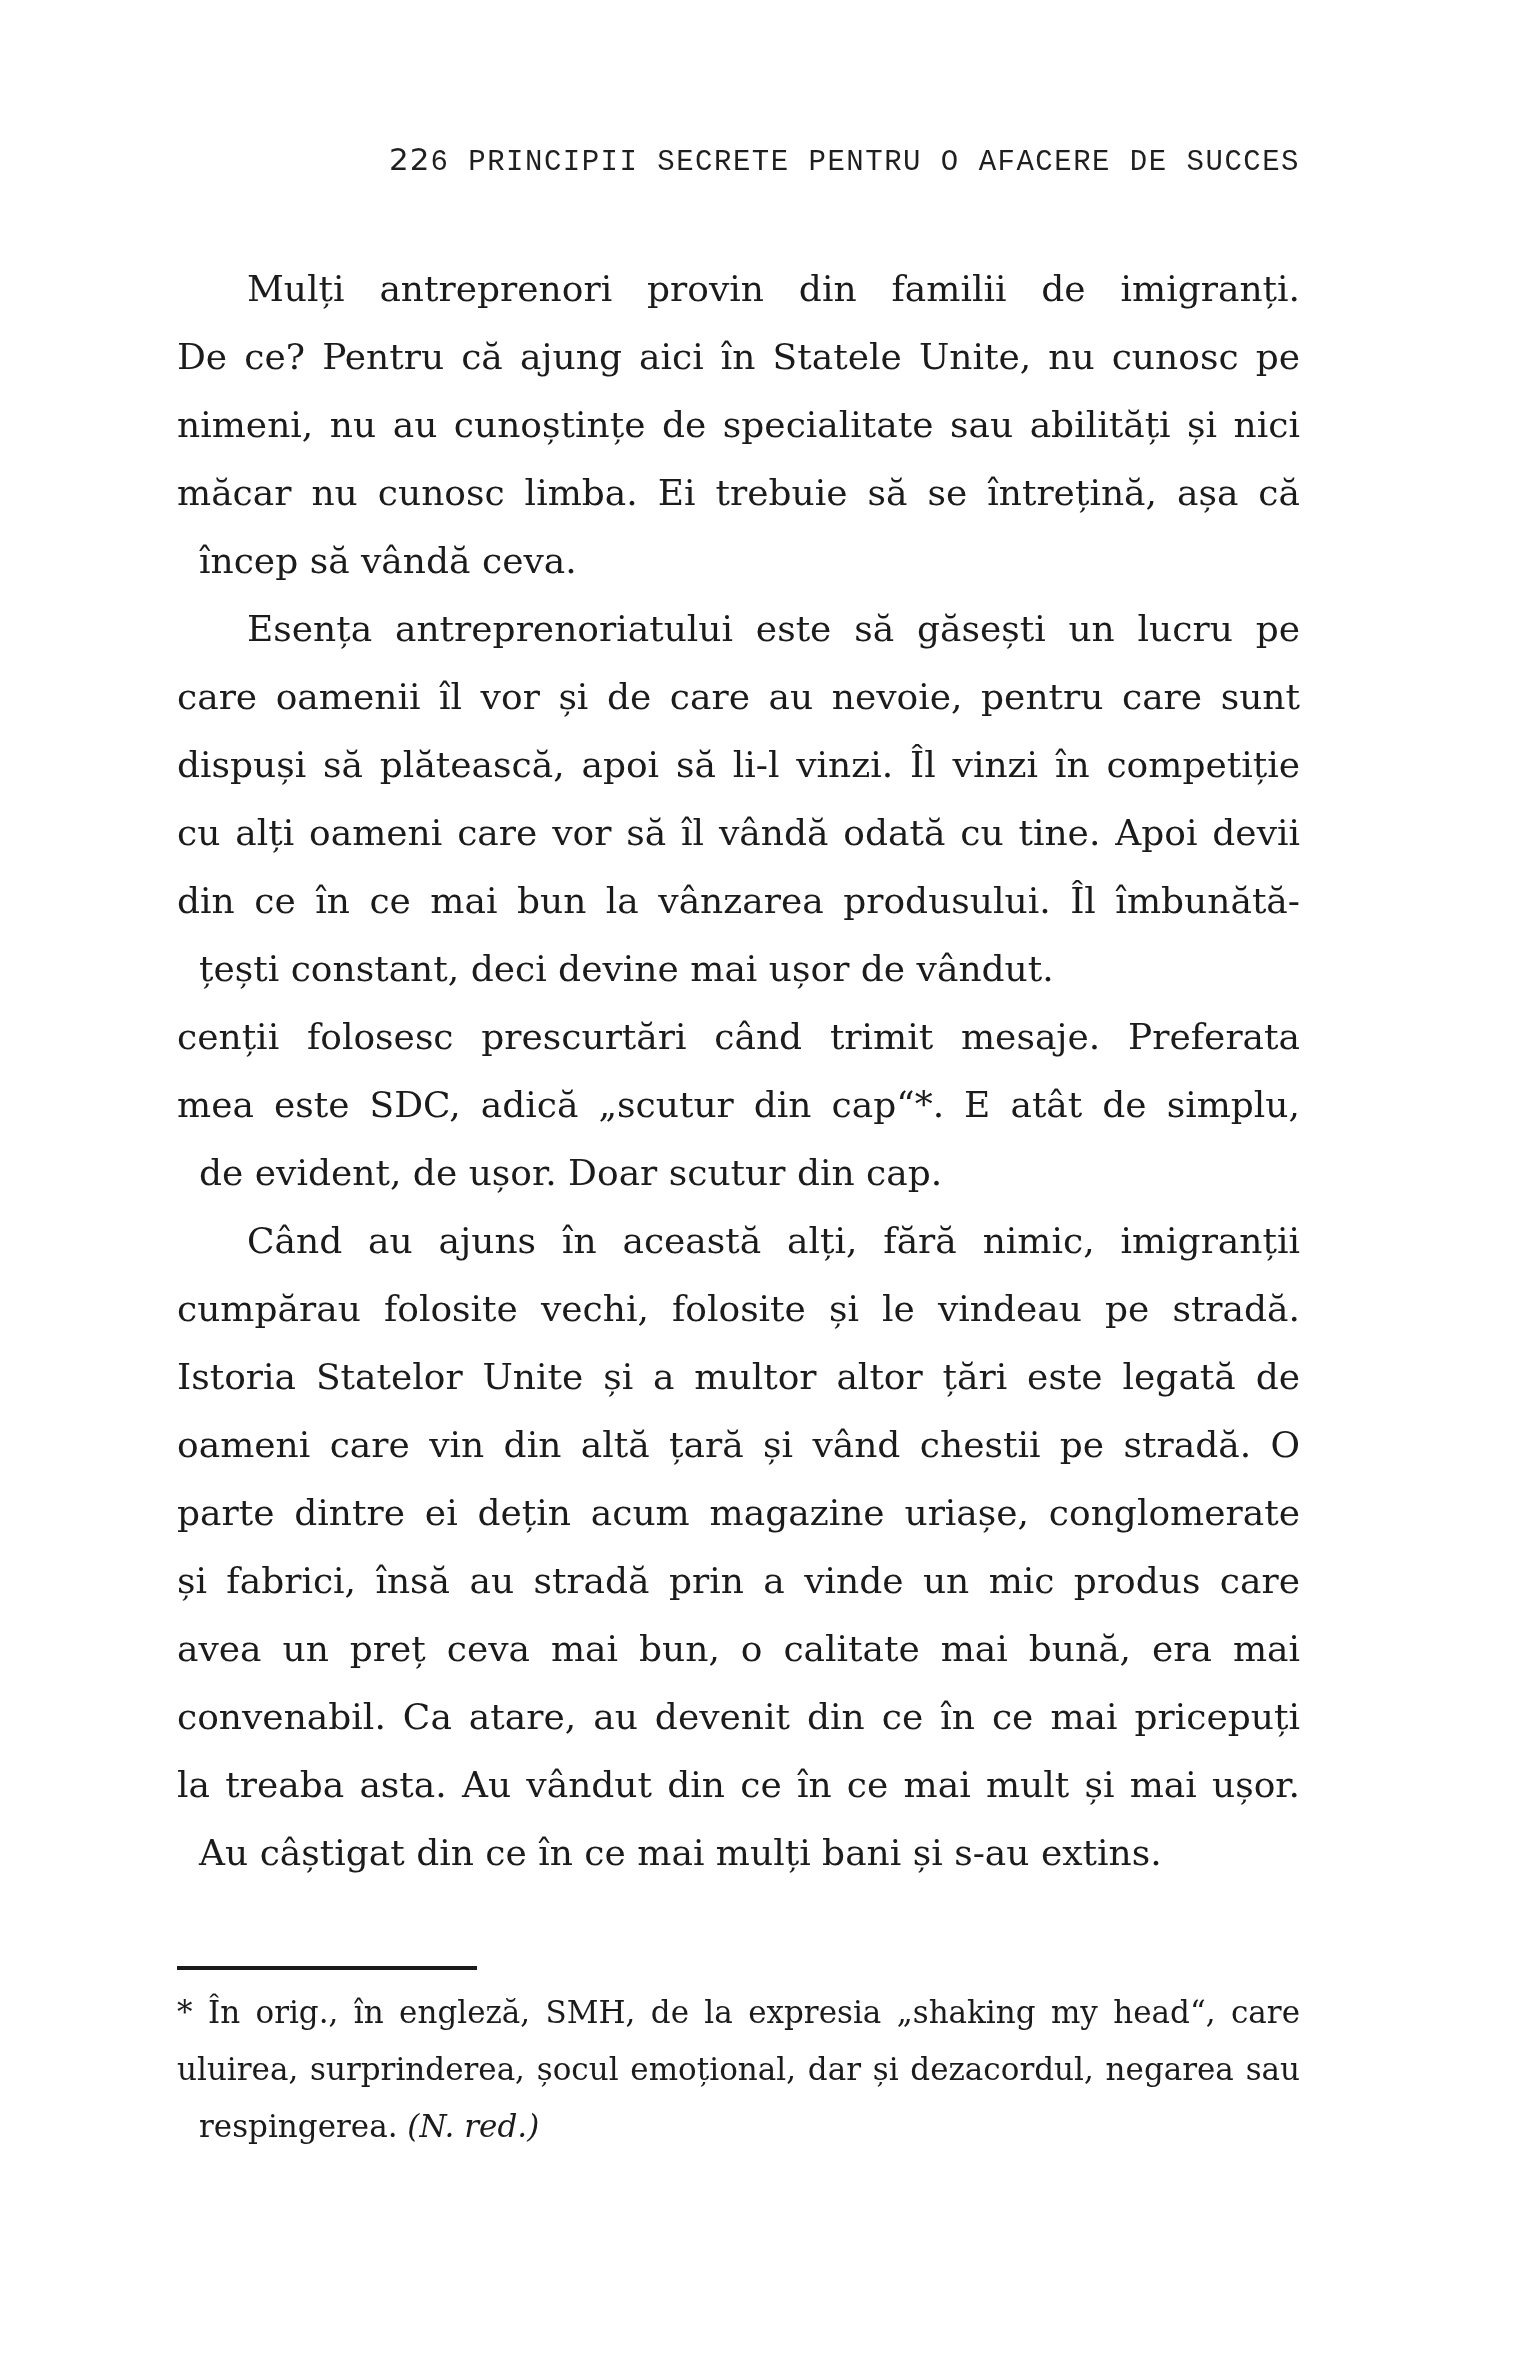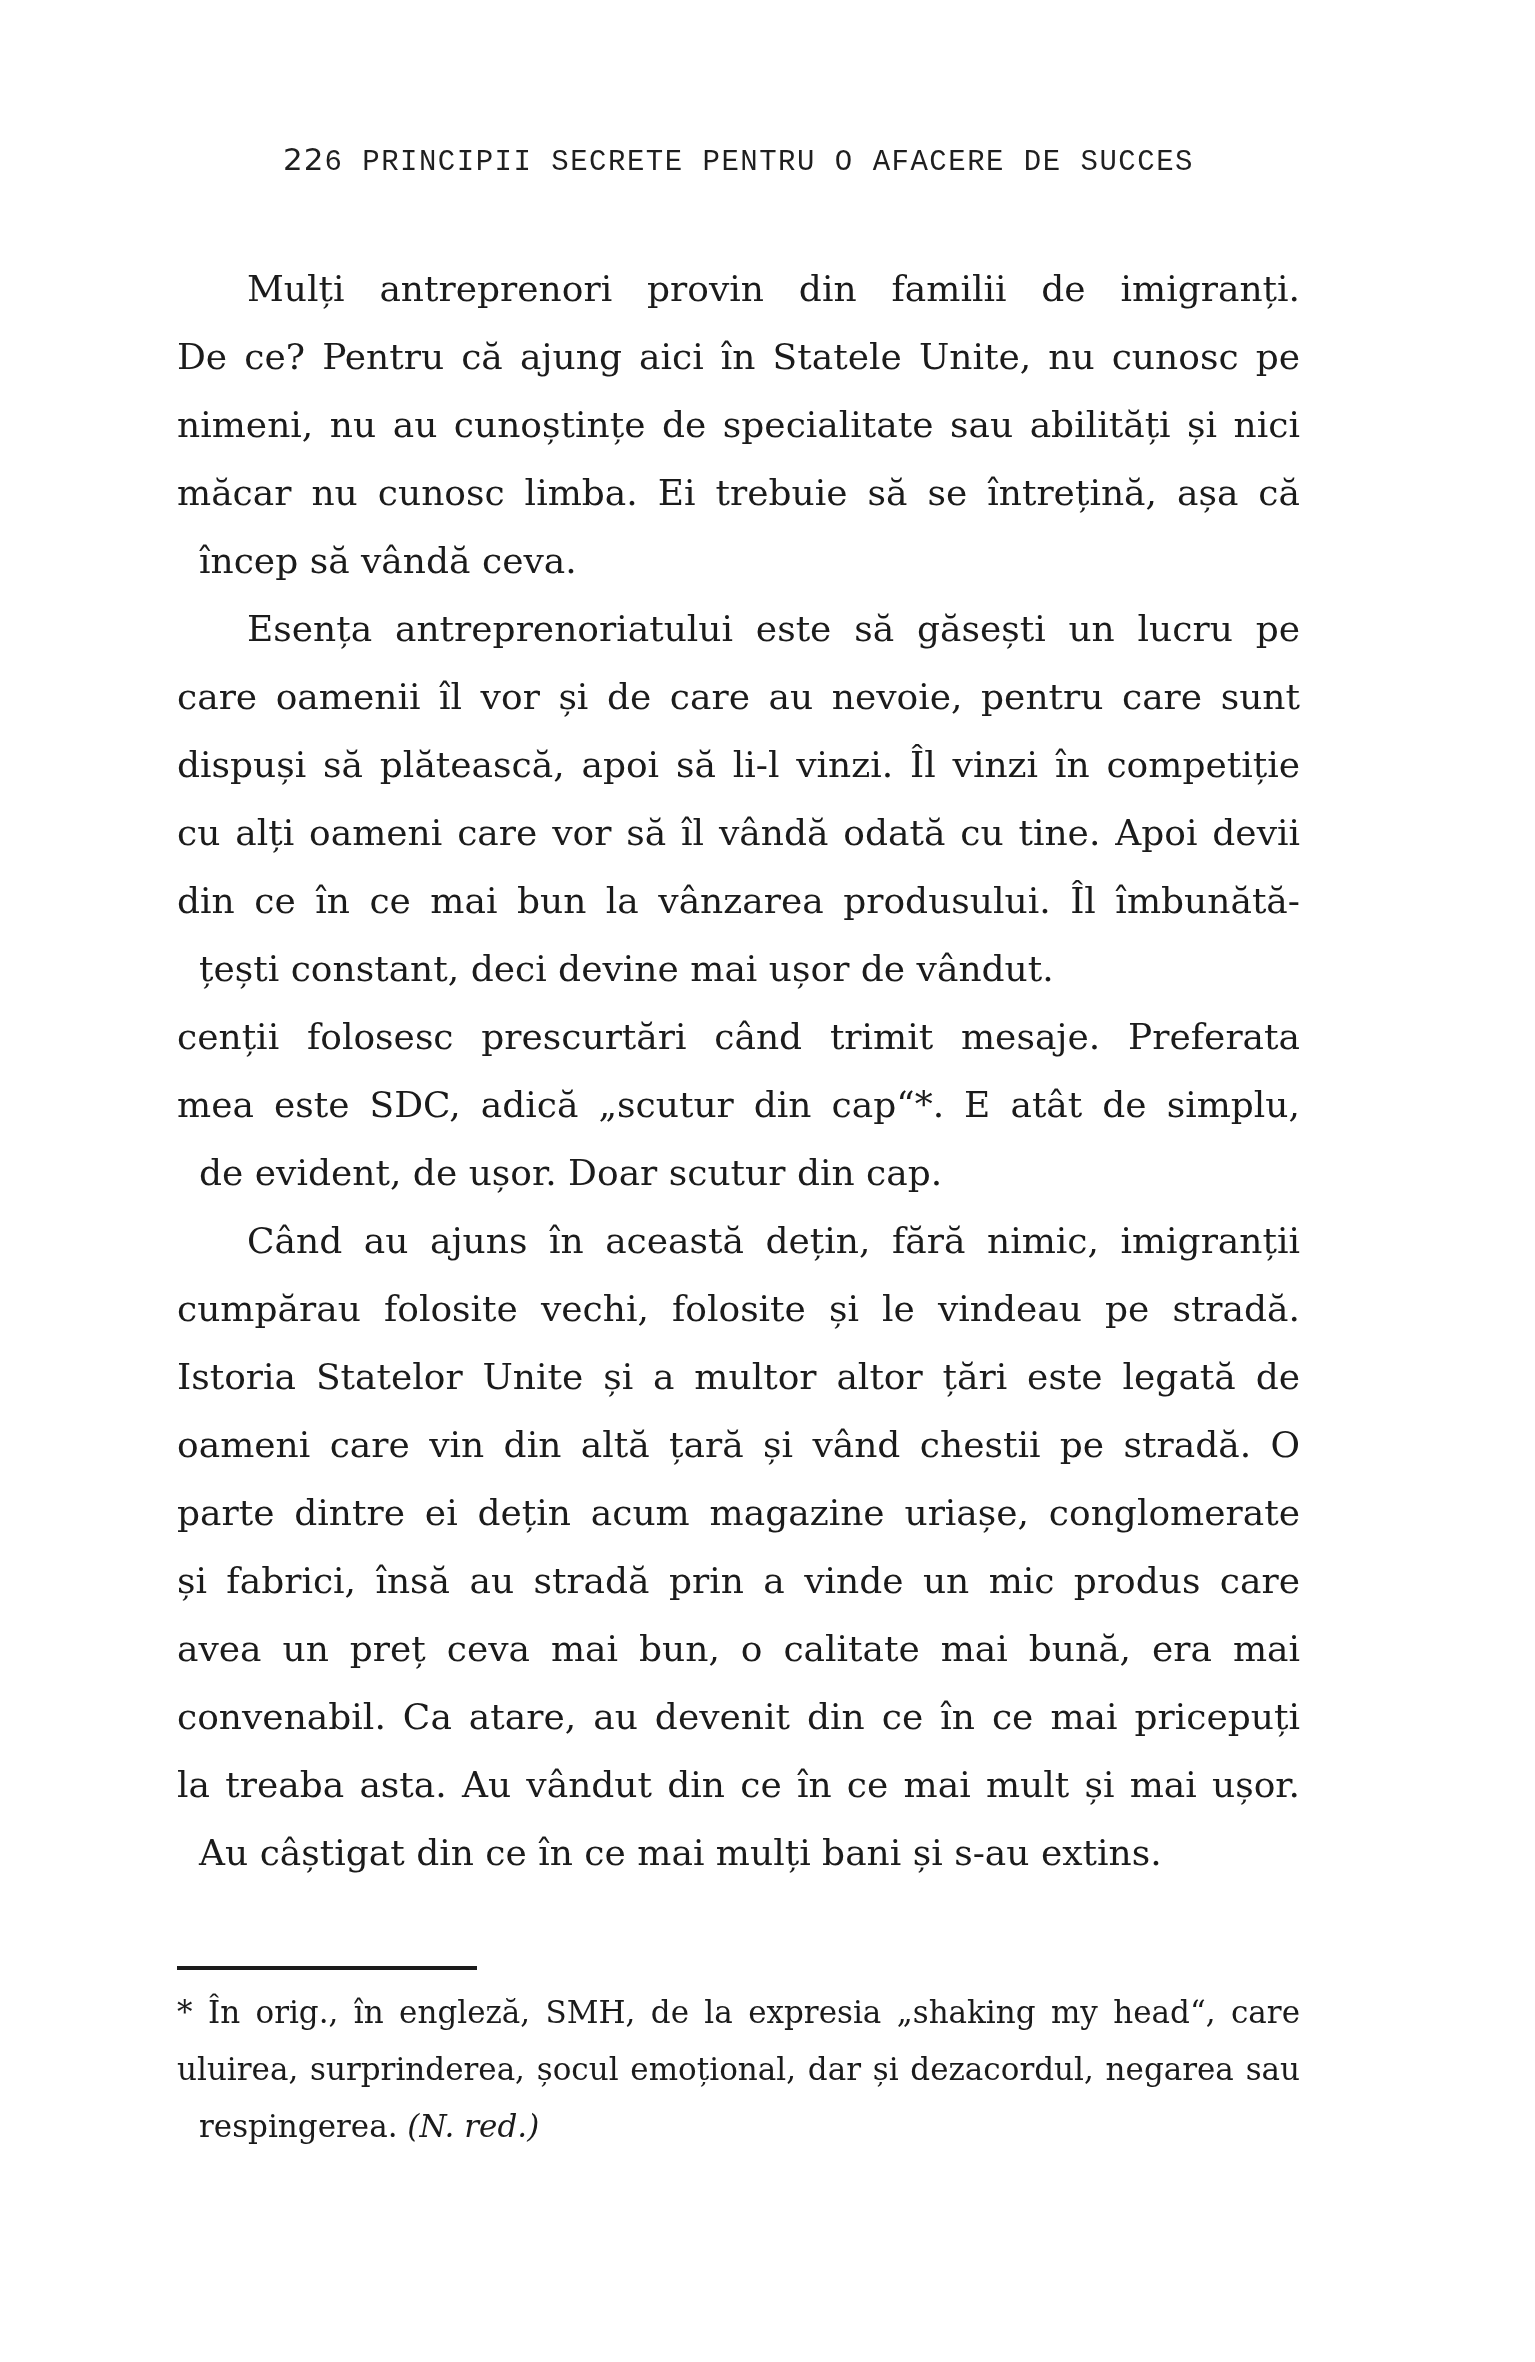--- a/index.html
+++ b/index.html
@@ -11,21 +11,21 @@
     color: #1b1b1b;
     font-family: "DejaVu Serif", "Liberation Serif", serif;
     overflow: hidden;
   }
   .running-header {
     position: absolute;
     top: 141px;
     left: 177px;
     width: 1123px;
     display: flex;
-    justify-content: center;
+    justify-content: flex-end;
     align-items: baseline;
     font-family: "DejaVu Sans", "Liberation Sans", sans-serif;
     color: #1f1f1f;
   }
   .pagenum {
     font-size: 31px;
     letter-spacing: 1px;
   }
   .runhead {
     font-size: 29px;
@@ -90,21 +90,21 @@
       <div class="line lastline">încep să vândă ceva.</div>
       <div class="line firstline">Esența antreprenoriatului este să găsești un lucru pe</div>
       <div class="line">care oamenii îl vor și de care au nevoie, pentru care sunt</div>
       <div class="line">dispuși să plătească, apoi să li-l vinzi. Îl vinzi în competiție</div>
       <div class="line">cu alți oameni care vor să îl vândă odată cu tine. Apoi devii</div>
       <div class="line">din ce în ce mai bun la vânzarea produsului. Îl îmbunătă-</div>
       <div class="line lastline">țești constant, deci devine mai ușor de vândut.</div>
       <div class="line">cenții folosesc prescurtări când trimit mesaje. Preferata</div>
       <div class="line">mea este SDC, adică „scutur din cap“*. E atât de simplu,</div>
       <div class="line lastline">de evident, de ușor. Doar scutur din cap.</div>
-      <div class="line firstline">Când au ajuns în această dețin, fără nimic, imigranții</div>
+      <div class="line firstline">Când au ajuns în această alți, fără nimic, imigranții</div>
       <div class="line">cumpărau folosite vechi, folosite și le vindeau pe stradă.</div>
       <div class="line">Istoria Statelor Unite și a multor altor țări este legată de</div>
       <div class="line">oameni care vin din altă țară și vând chestii pe stradă. O</div>
       <div class="line">parte dintre ei dețin acum magazine uriașe, conglomerate</div>
       <div class="line">și fabrici, însă au stradă prin a vinde un mic produs care</div>
       <div class="line">avea un preț ceva mai bun, o calitate mai bună, era mai</div>
       <div class="line">convenabil. Ca atare, au devenit din ce în ce mai pricepuți</div>
       <div class="line">la treaba asta. Au vândut din ce în ce mai mult și mai ușor.</div>
       <div class="line lastline">Au câștigat din ce în ce mai mulți bani și s-au extins.</div>
     </main>

